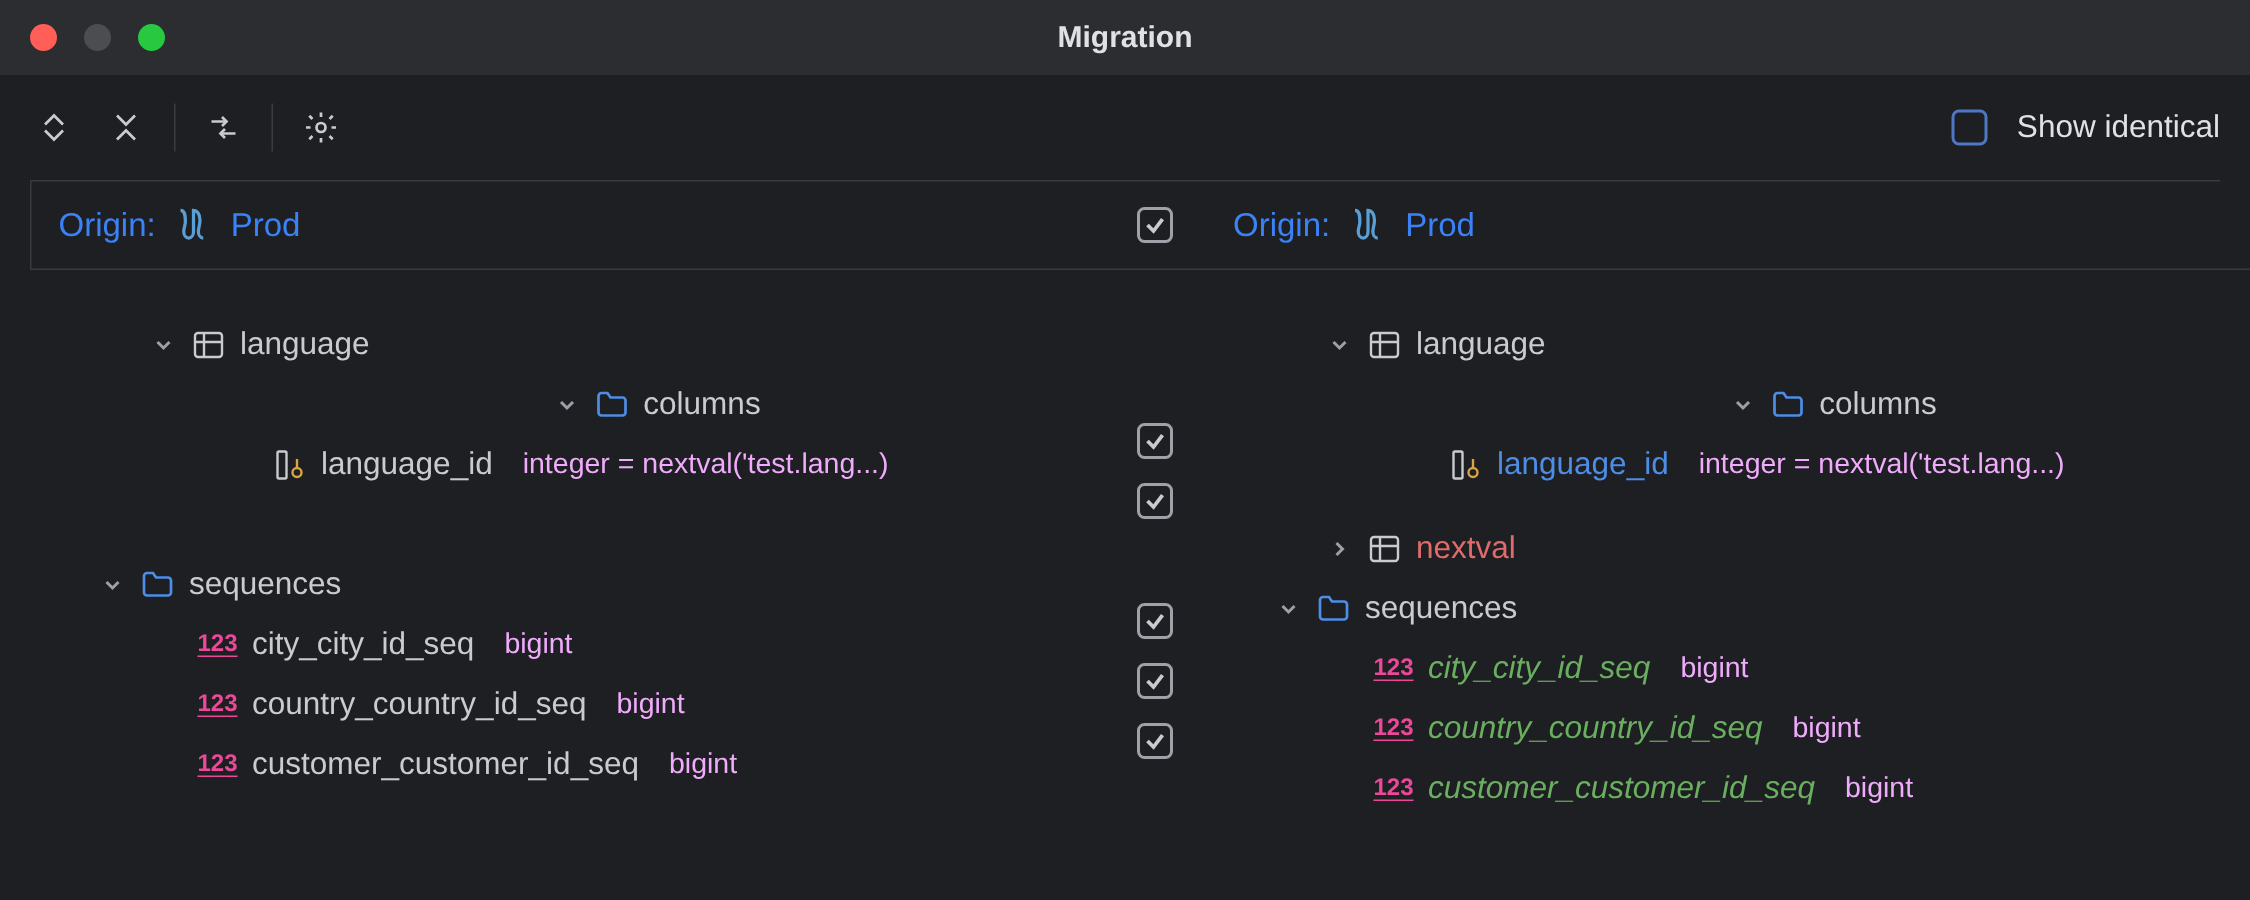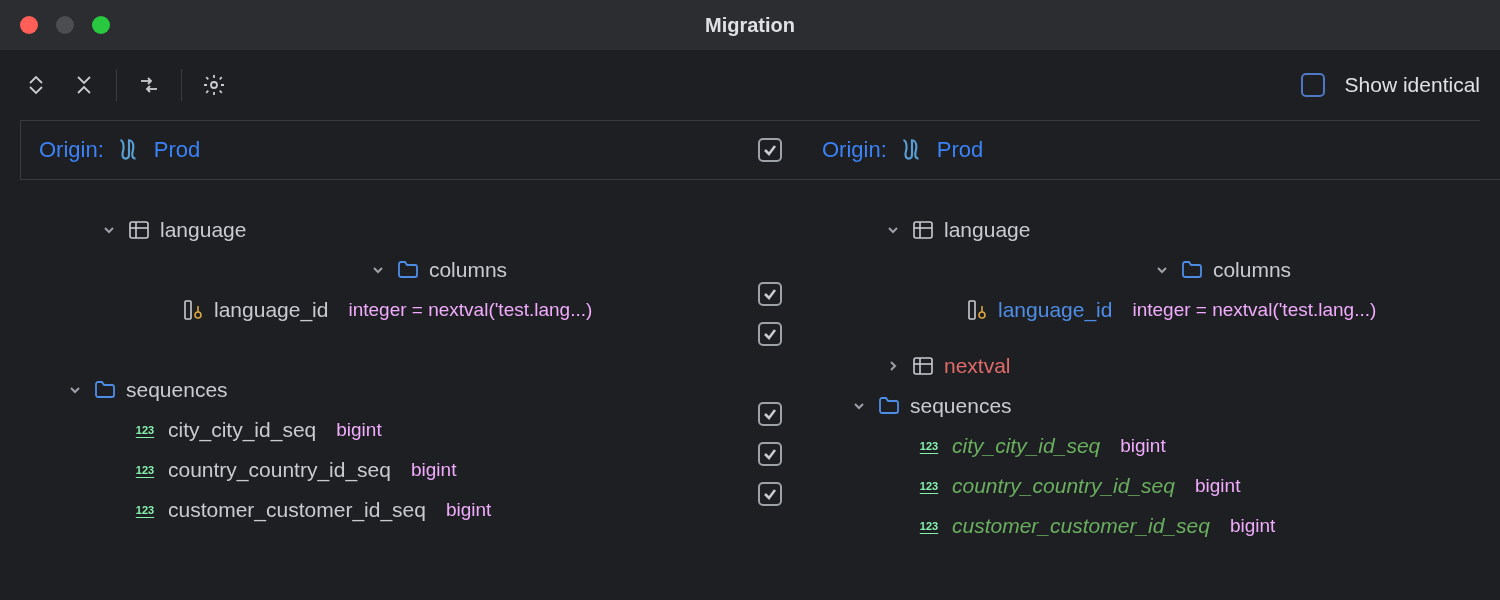--- a/index.html
+++ b/index.html
@@ -123,23 +123,23 @@
   .icon svg { width: 24px; height: 24px; }
   .label { color: #c9cbd1; }
   .label.blue { color: #4e8de6; }
   .label.red { color: #e06b6b; }
   .label.green { color: #6aaf5f; font-style: italic; }
   .type-text { color: #f0abfc; font-size: 19px; margin-left: 12px; }
   .folder-icon svg { fill: none; stroke: #4e8de6; stroke-width: 1.8; }
   .table-icon svg { fill: none; stroke: #c9cbd1; stroke-width: 1.6; }
   .col-icon svg { stroke: #c9cbd1; stroke-width: 1.6; fill: none; }
   .seq-icon {
-    font-size: 11px;
+    font-size: 16px;
     font-weight: 600;
-    color: #86efac;
+    color: #ec4899;
     text-decoration: underline;
     text-underline-offset: 3px;
     width: 30px;
     text-align: center;
   }
 </style>
 </head>
 <body>
 
 <div class="titlebar">

